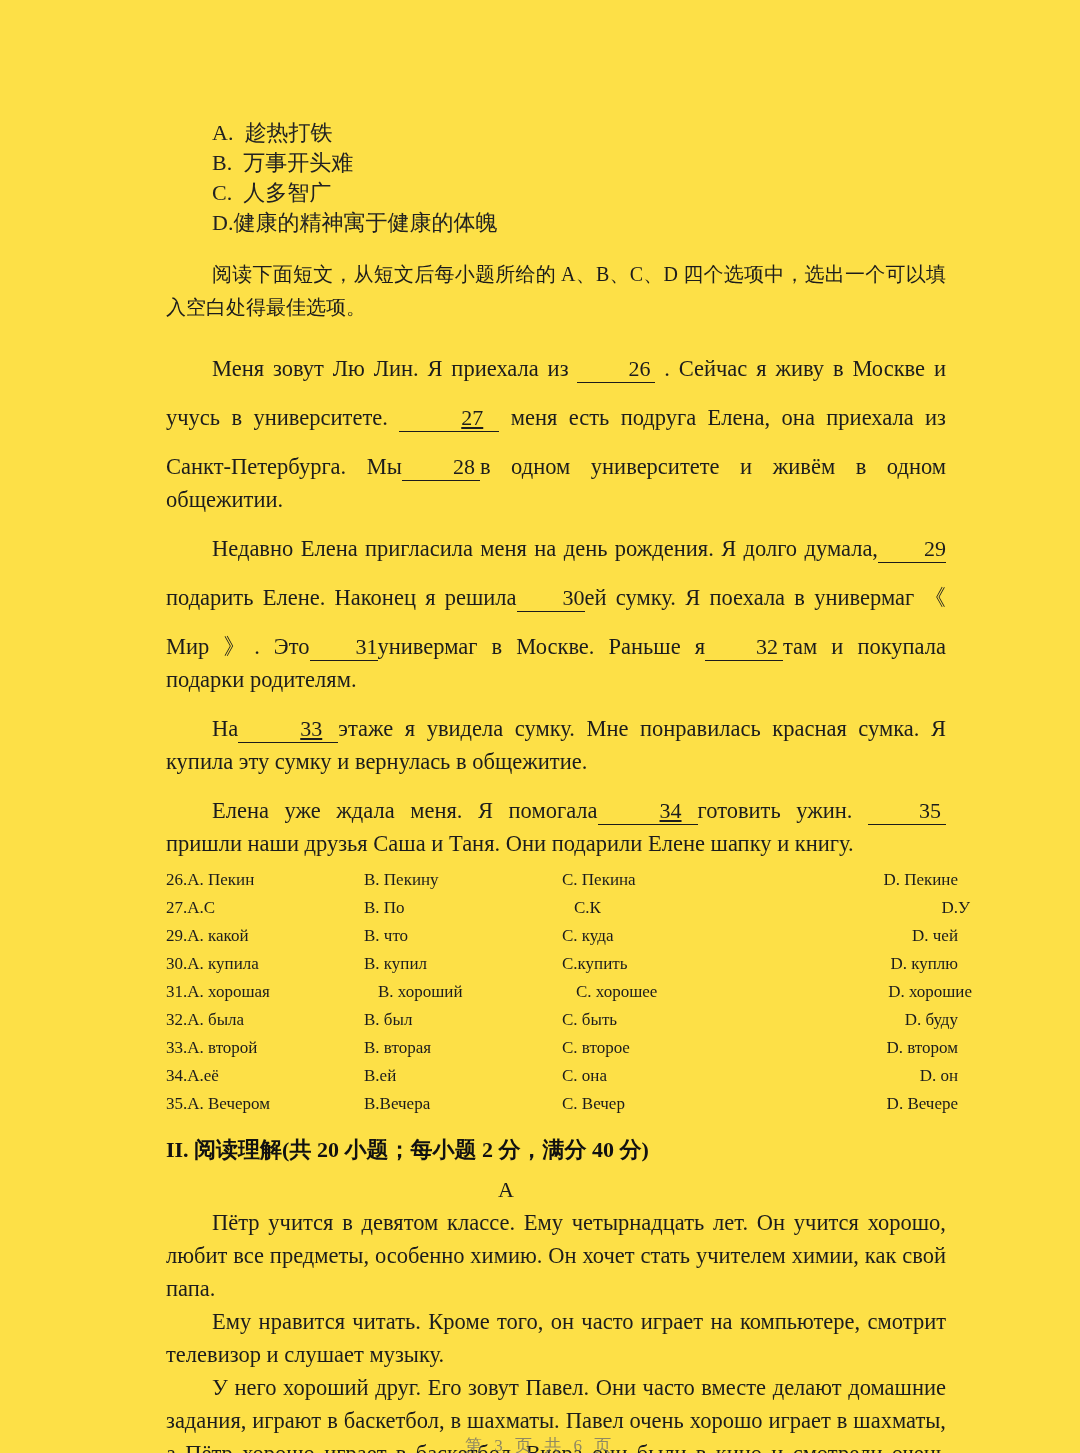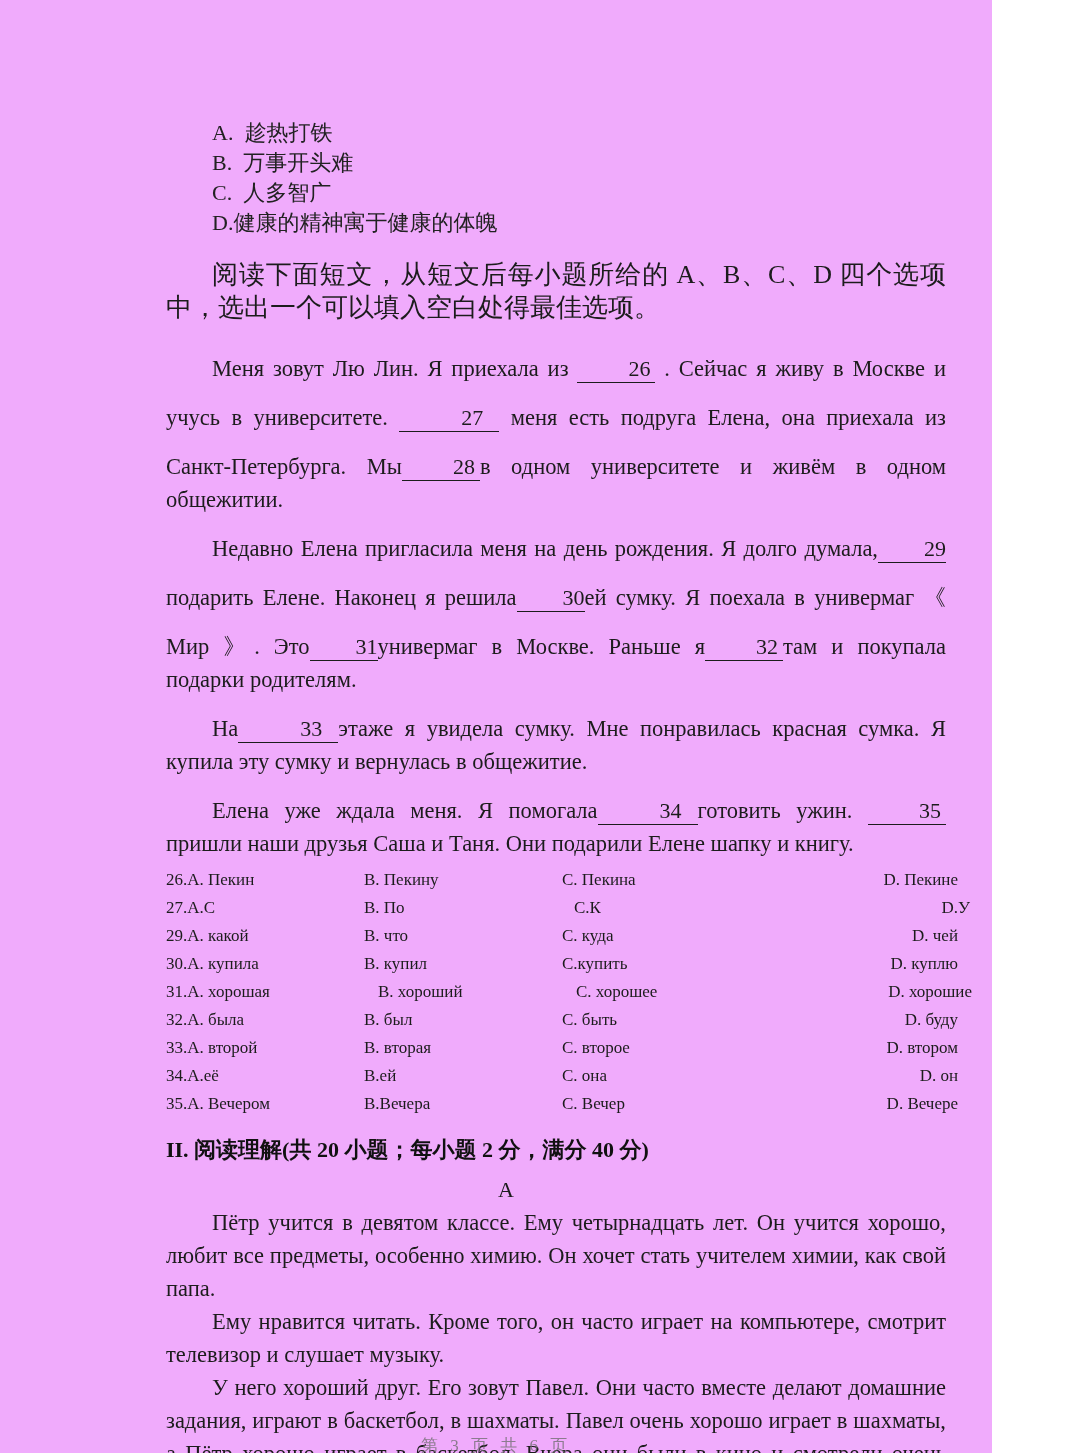--- a/index.html
+++ b/index.html
@@ -2,23 +2,23 @@
 <html><head>
 <meta charset="utf-8">
 <style>
   html, body {
     margin: 0;
     padding: 0;
     background: #ffffff;
   }
   .page {
     position: relative;
-    width: 992px;
+    width: 1080px;
     height: 1453px;
-    background: #f0abfc;
+    background: #fde047;
     overflow: hidden;
     font-family: "Liberation Serif", "DejaVu Serif", serif;
     color: #1c1c1c;
   }
   .content {
     position: absolute;
     left: 166px;
     top: 0;
     width: 780px;
   }
@@ -34,21 +34,21 @@
   .para {
     font-size: 22.5px;
     line-height: 33px;
     text-align: justify;
     text-justify: inter-word;
     text-indent: 46px;
     margin: 0;
     color: #1c1c1c;
   }
   .para-cn {
-    font-size: 26px;
+    font-size: 20px;
     line-height: 33px;
     text-align: justify;
     text-indent: 46px;
     margin: 0;
     color: #1c1c1c;
   }
   .spacer-sm { height: 12px; }
   .spacer-md { height: 20px; }
 
   
@@ -56,21 +56,21 @@
     display: inline-block;
     border-bottom: 1.6px solid #1c1c1c;
     text-align: center;
     font-size: 22px;
     line-height: 26px;
     vertical-align: baseline;
     margin-top: 20px;
   }
   .blank.w-sm { min-width: 58px; text-align: center; }
   .blank.w-md { min-width: 78px; }
-  .blank.w-lg { min-width: 100px; }
+  .blank.w-lg { min-width: 100px; text-decoration: underline; }
 
   
   .grid {
     margin-top: 6px;
   }
   .grid-row {
     display: flex;
     font-size: 17px;
     line-height: 28px;
     color: #1c1c1c;

